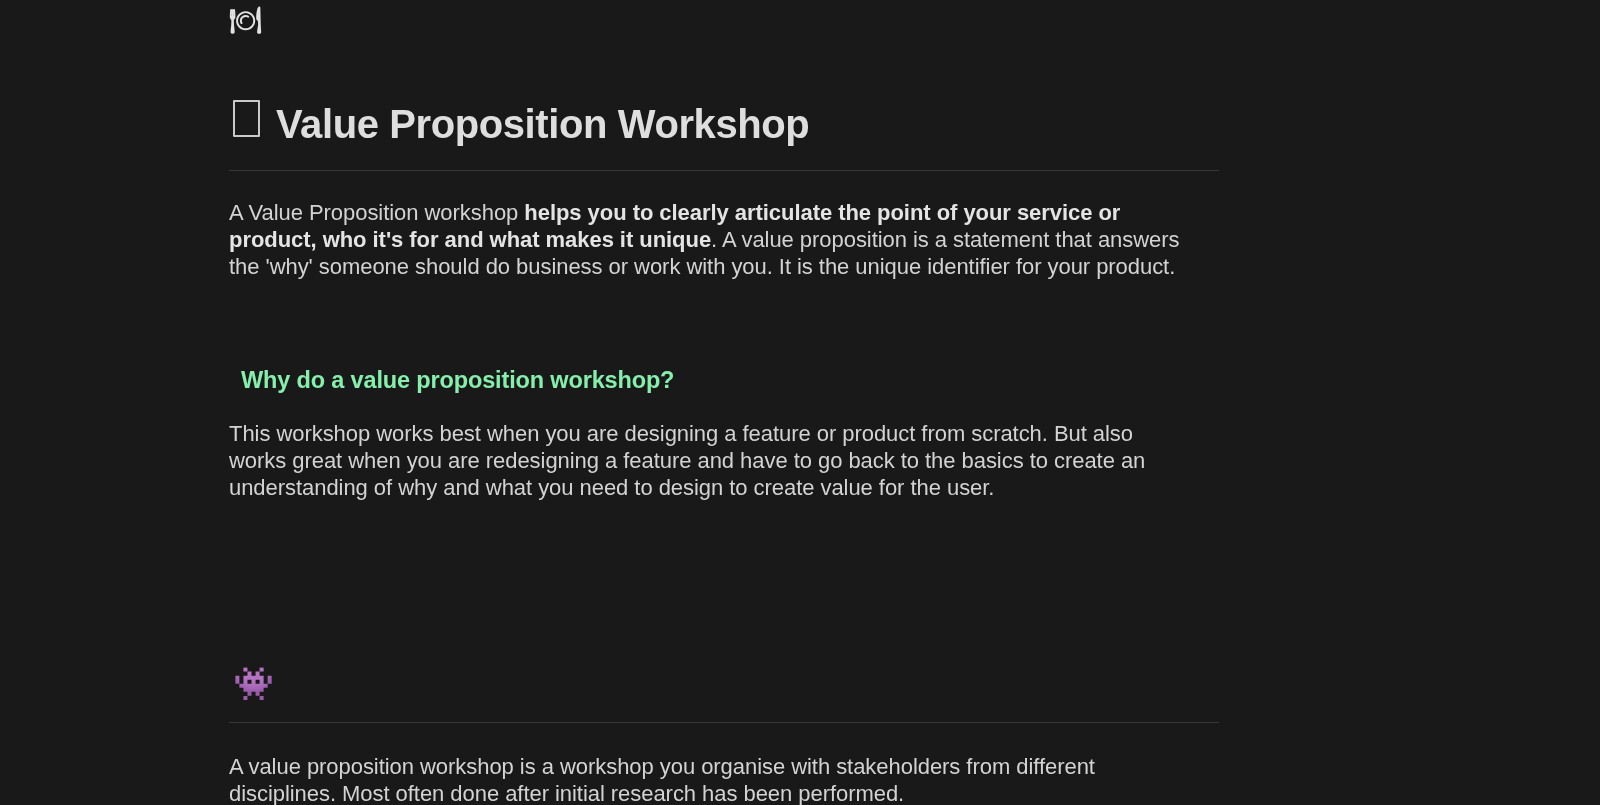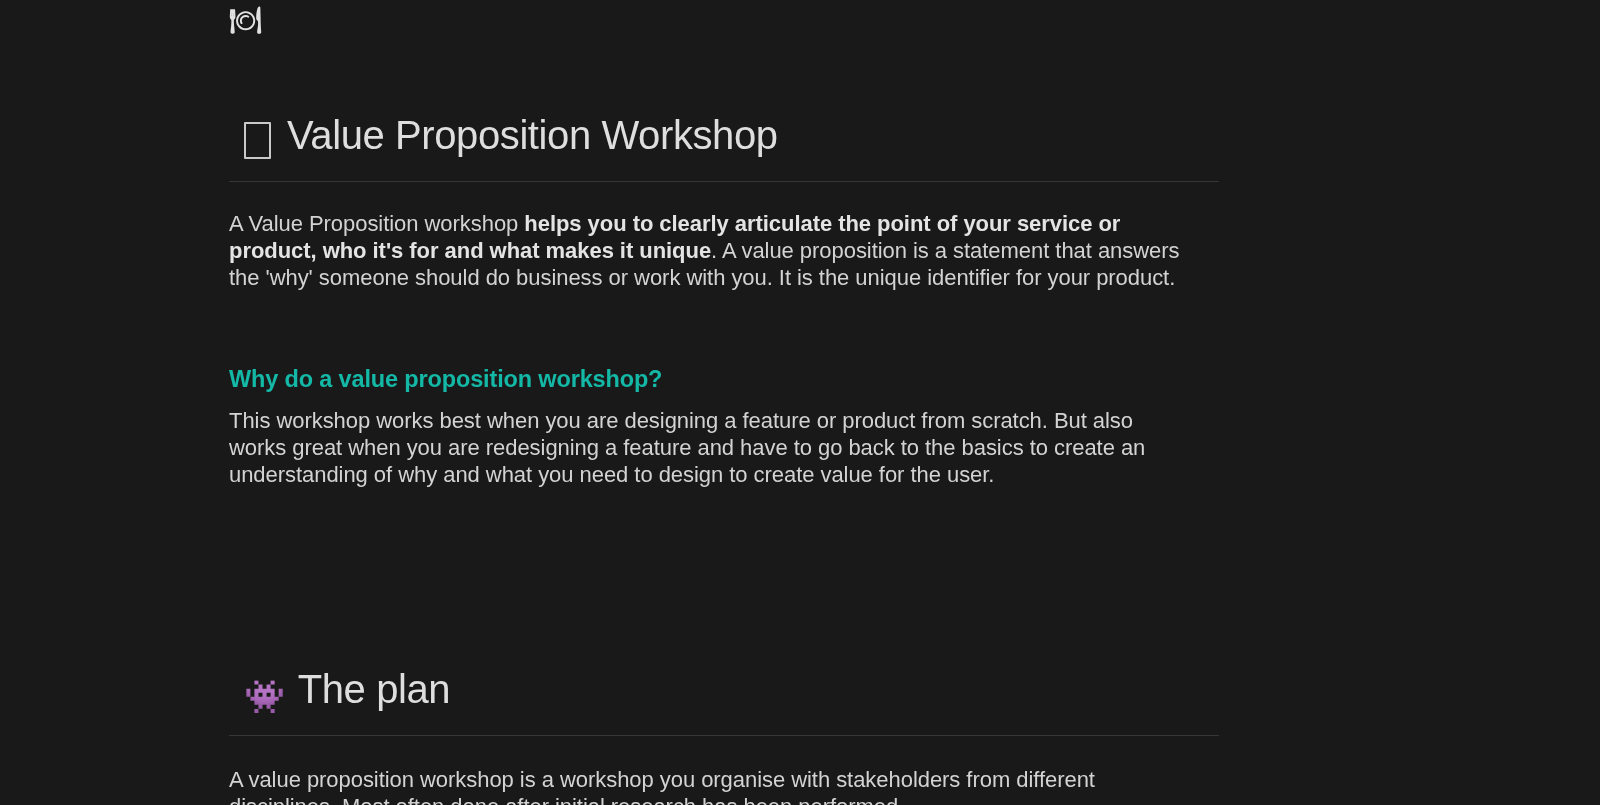--- a/index.html
+++ b/index.html
@@ -42,25 +42,25 @@
   .toc-heading .emoji {
     font-size: 26px;
     margin-right: 9px;
     line-height: 1;
     filter: grayscale(1) contrast(1.05);
   }
 
   
   .h1 {
     display: flex;
-    align-items: flex-end;
-    margin: 15px;
+    align-items: flex-start;
+    margin: 4px;
     padding-top: 63px;
     font-size: 40px;
-    font-weight: normal;
+    font-weight: bold;
     line-height: 1.2;
     color: #dedede;
     letter-spacing: -0.4px;
   }
   .h1 .tofu {
     display: inline-block;
     width: 27px;
     height: 37px;
     border: 2px solid #c9c9c9;
     border-radius: 1px;
@@ -91,26 +91,26 @@
     line-height: 27px;
     color: #d3d3d3;
     letter-spacing: -0.05px;
     max-width: 965px;
   }
   .para b { color: #e4e4e4; font-weight: bold; }
   .para.lead { padding-top: 28px; }
 
   
   .h3 {
-    margin: 0;
+    margin: 12px;
     padding-top: 73px;
     font-size: 23.5px;
     font-weight: bold;
     line-height: 1.3;
-    color: #14b8a6;
+    color: #86efac;
     letter-spacing: -0.15px;
   }
   .para.after-h3 { padding-top: 12px; }
 
   .spacer-plan { height: 99px; }
   .para.plan-body { padding-top: 30px; }
   .para.plan-body .line { display: block; }
 </style>
 </head>
 <body>
@@ -130,21 +130,20 @@
 
     <p class="para lead"><span>A Value Proposition workshop </span><b>helps you to clearly articulate the point of your service or product, who it's for and what makes it unique</b><span>. A value proposition is a statement that answers the 'why' someone should do business or work with you. It is the unique identifier for your product.</span></p>
 
     <h3 class="h3">Why do a value proposition workshop?</h3>
     <p class="para after-h3">This workshop works best when you are designing a feature or product from scratch. But also works great when you are redesigning a feature and have to go back to the basics to create an understanding of why and what you need to design to create value for the user.</p>
 
     <div class="spacer-plan"></div>
 
     <h1 class="h1">
       <span class="alien">👾</span>
-      <span>The plan</span>
     </h1>
     <hr class="divider after-h1">
 
     <p class="para plan-body">
       <span class="line">A value proposition workshop is a workshop you organise with stakeholders from different disciplines. Most often done after initial research has been performed.</span>
 
     </p>
 
   </div>
 </div>

